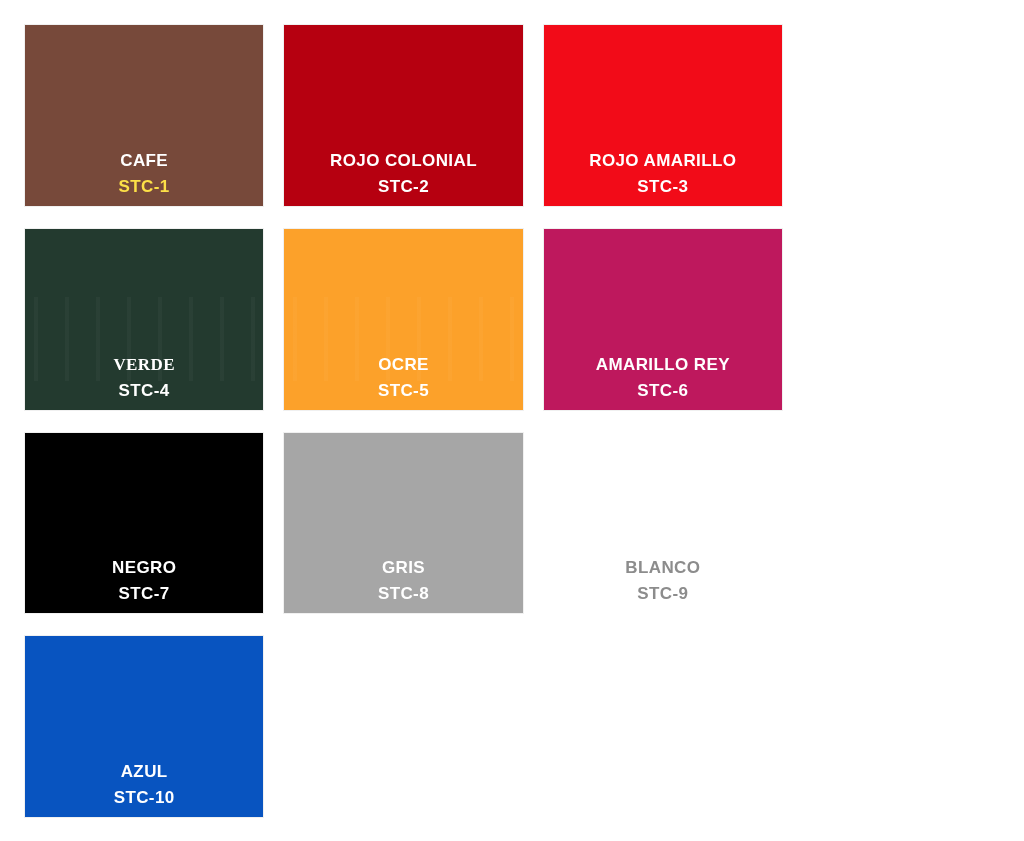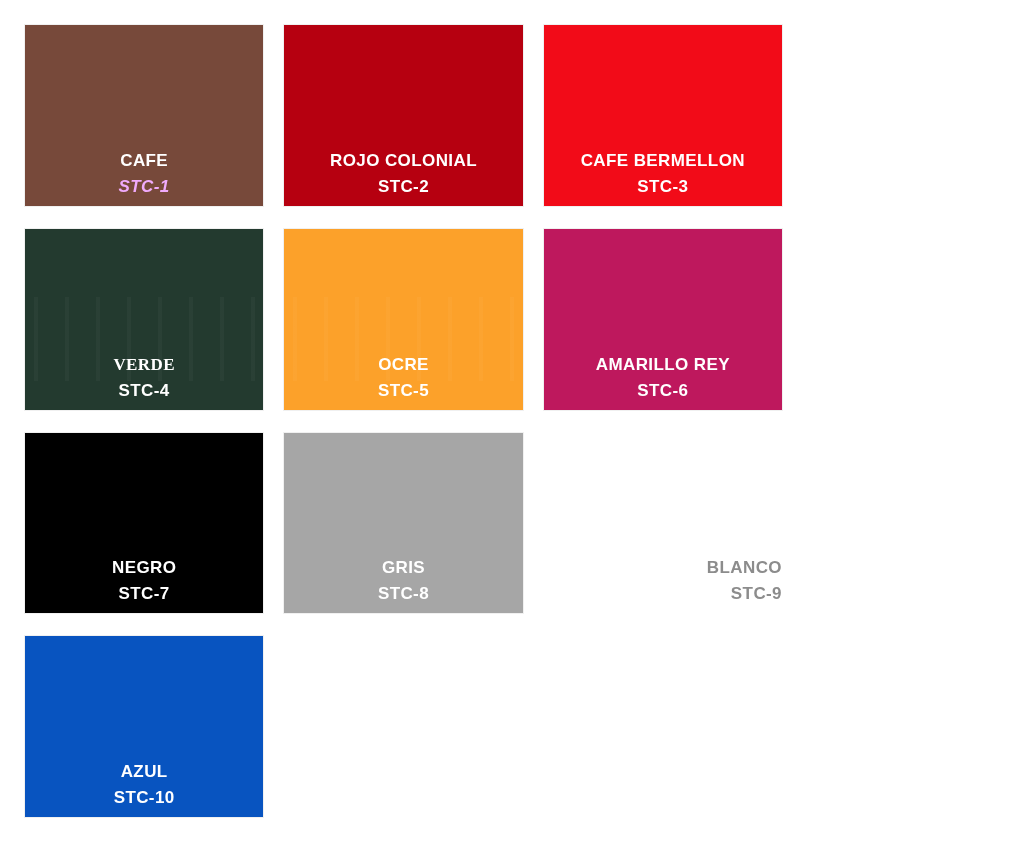--- a/index.html
+++ b/index.html
@@ -34,21 +34,20 @@
     justify-content: flex-end;
     padding-bottom: 11px;
     overflow: hidden;
   }
   .swatch.filled {
     box-shadow: 0 0 0 1px rgba(0,0,0,0.06);
   }
   .swatch.empty {
     background: #ffffff;
     box-shadow: none;
-    align-items: flex-end;
   }
   .swatch.blank {
     background: transparent;
     box-shadow: none;
   }
   .swatch-name,
   .swatch-code {
     font-size: 17px;
     font-weight: bold;
     letter-spacing: 0.4px;
@@ -79,28 +78,28 @@
         rgba(255,255,255,0) 13px,
         rgba(255,255,255,0) 31px);
   }
 </style>
 </head>
 <body>
 
 <div id="swatch-grid">
     <div class="swatch filled" style="background: rgb(119, 73, 58);">
       <div class="swatch-name" style="color: rgb(255, 255, 255);">CAFE</div>
-      <div class="swatch-code" style="color: #f0abfc; font-style: italic;">STC-1</div>
+      <div class="swatch-code" style="color: #fde047;">STC-1</div>
     </div>
     <div class="swatch filled" style="background: rgb(182, 0, 16);">
       <div class="swatch-name" style="color: rgb(255, 255, 255);">ROJO COLONIAL</div>
       <div class="swatch-code" style="color: rgb(255, 255, 255);">STC-2</div>
     </div>
     <div class="swatch filled" style="background: rgb(242, 11, 24);">
-      <div class="swatch-name" style="color: rgb(255, 255, 255);">CAFE BERMELLON</div>
+      <div class="swatch-name" style="color: rgb(255, 255, 255);">ROJO AMARILLO</div>
       <div class="swatch-code" style="color: rgb(255, 255, 255);">STC-3</div>
     </div>
     <div class="swatch filled" style="background: rgb(35, 58, 47);">
       <div class="texture"></div>
       <div class="swatch-name" style="color: rgb(255, 255, 255); font-family: Liberation Serif, serif;">VERDE</div>
       <div class="swatch-code" style="color: rgb(255, 255, 255);">STC-4</div>
     </div>
     <div class="swatch filled" style="background: rgb(252, 161, 42);">
       <div class="texture"></div>
       <div class="swatch-name" style="color: rgb(255, 255, 255);">OCRE</div>

